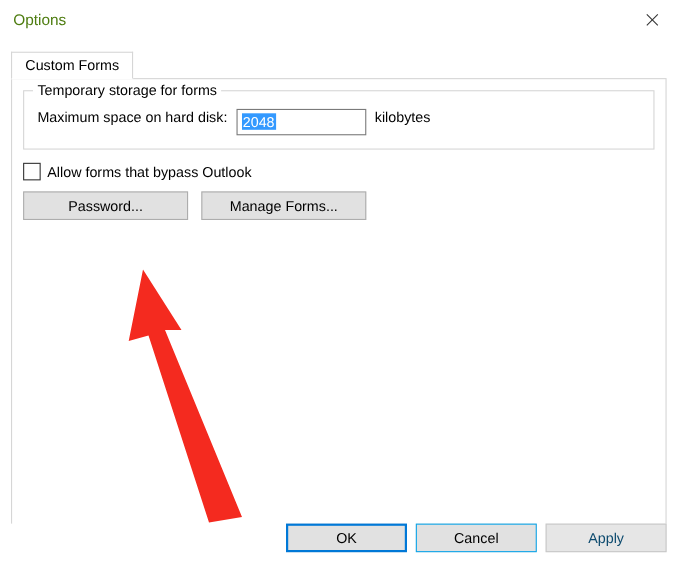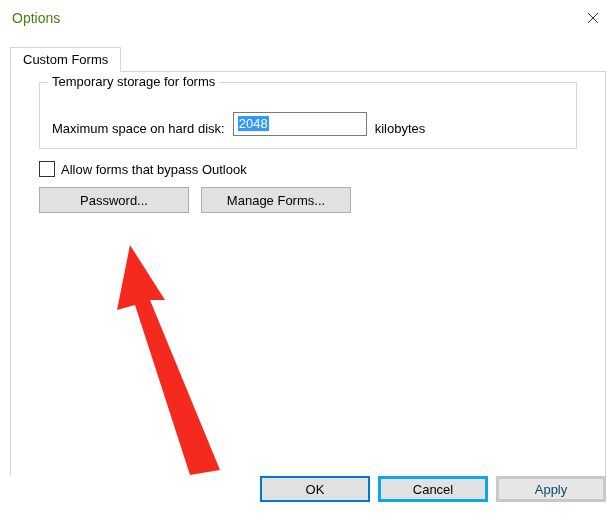--- a/index.html
+++ b/index.html
@@ -56,49 +56,48 @@
       background: #fff;
       padding: 4px 12px 4px 12px;
       font-size: 13px;
       position: relative;
       z-index: 2;
     }
     .tabpanel {
       border: 1px solid #d6d6d6;
       margin-top: -1px;
       height: 415px;
-      padding: 10px 28px;
+      padding: 10px 10px;
       position: relative;
       background: #fff;
     }
 
     .group {
       border: 1px solid #d6d6d6;
       padding: 16px 12px 12px 12px;
       position: relative;
     }
     .group-title {
       position: absolute;
       top: -9px;
       left: 8px;
       background: #fff;
       padding: 0 4px;
       font-size: 13px;
     }
     .group-row {
       display: flex;
-      align-items: flex-end;
+      align-items: flex-start;
       gap: 8px;
-      margin-top: 13px;
     }
     .field-label {
       font-size: 13px;
       white-space: nowrap;
     }
-    .sel-wrap { position: relative; width: 134px; height: 24px; }
+    .sel-wrap { position: relative; width: 118px; height: 24px; }
     .sel-value {
       position: absolute;
       top: 0; left: 0; right: 0; bottom: 0;
       border: 1px solid #7a7a7a;
       padding: 2px 4px;
       font-size: 13px;
       line-height: 18px;
       background: #fff;
     }
     .sel-text {
@@ -145,21 +144,21 @@
       height: 44px;
       display: flex;
       justify-content: flex-end;
       gap: 8px;
       padding: 0 10px 10px 0;
       background: #fff;
     }
     .dlg-btn {
       width: 110px;
       height: 26px;
-      border: 3px solid #0ea5e9;
+      border: 1px solid #0ea5e9;
       background: #e1e1e1;
       font-family: inherit;
       font-size: 13px;
       cursor: default;
     }
     .dlg-btn.default {
       border: 2px solid #0078d7;
       background: #e1e1e1;
     }
     .dlg-btn.disabled {

